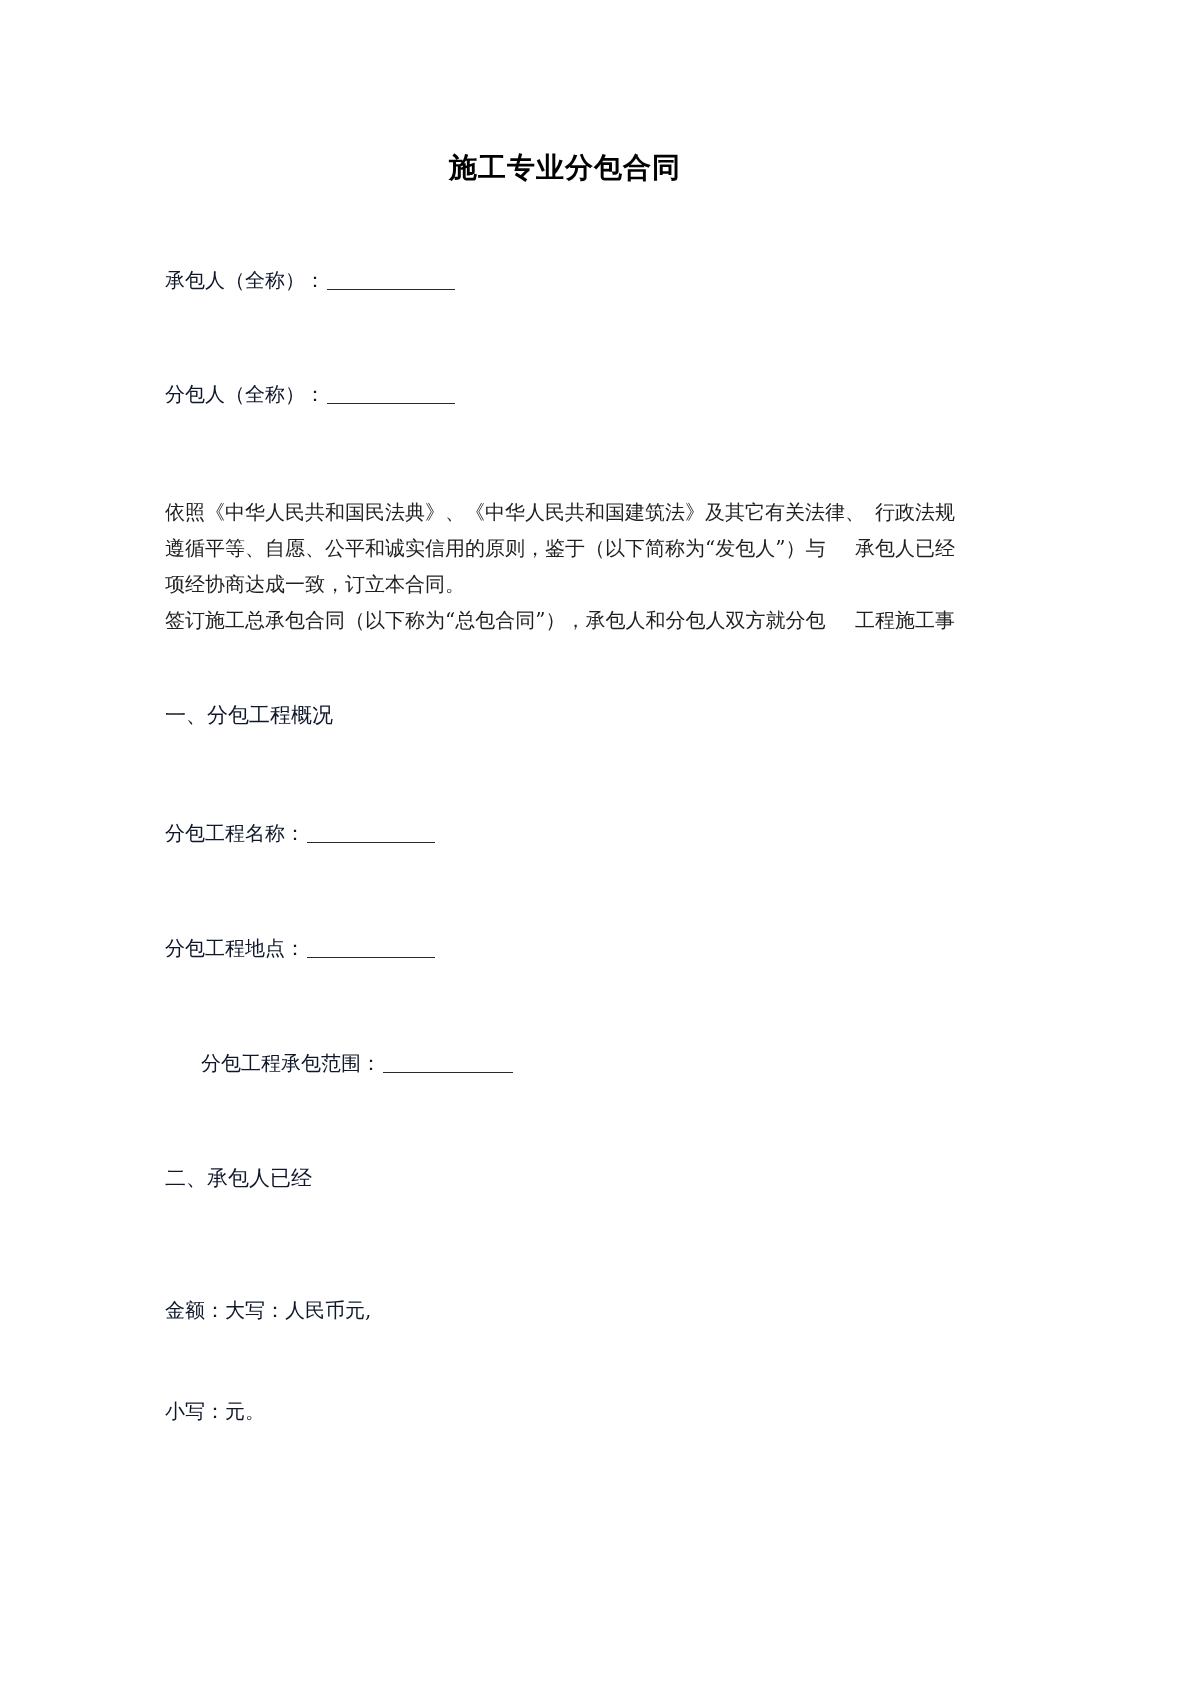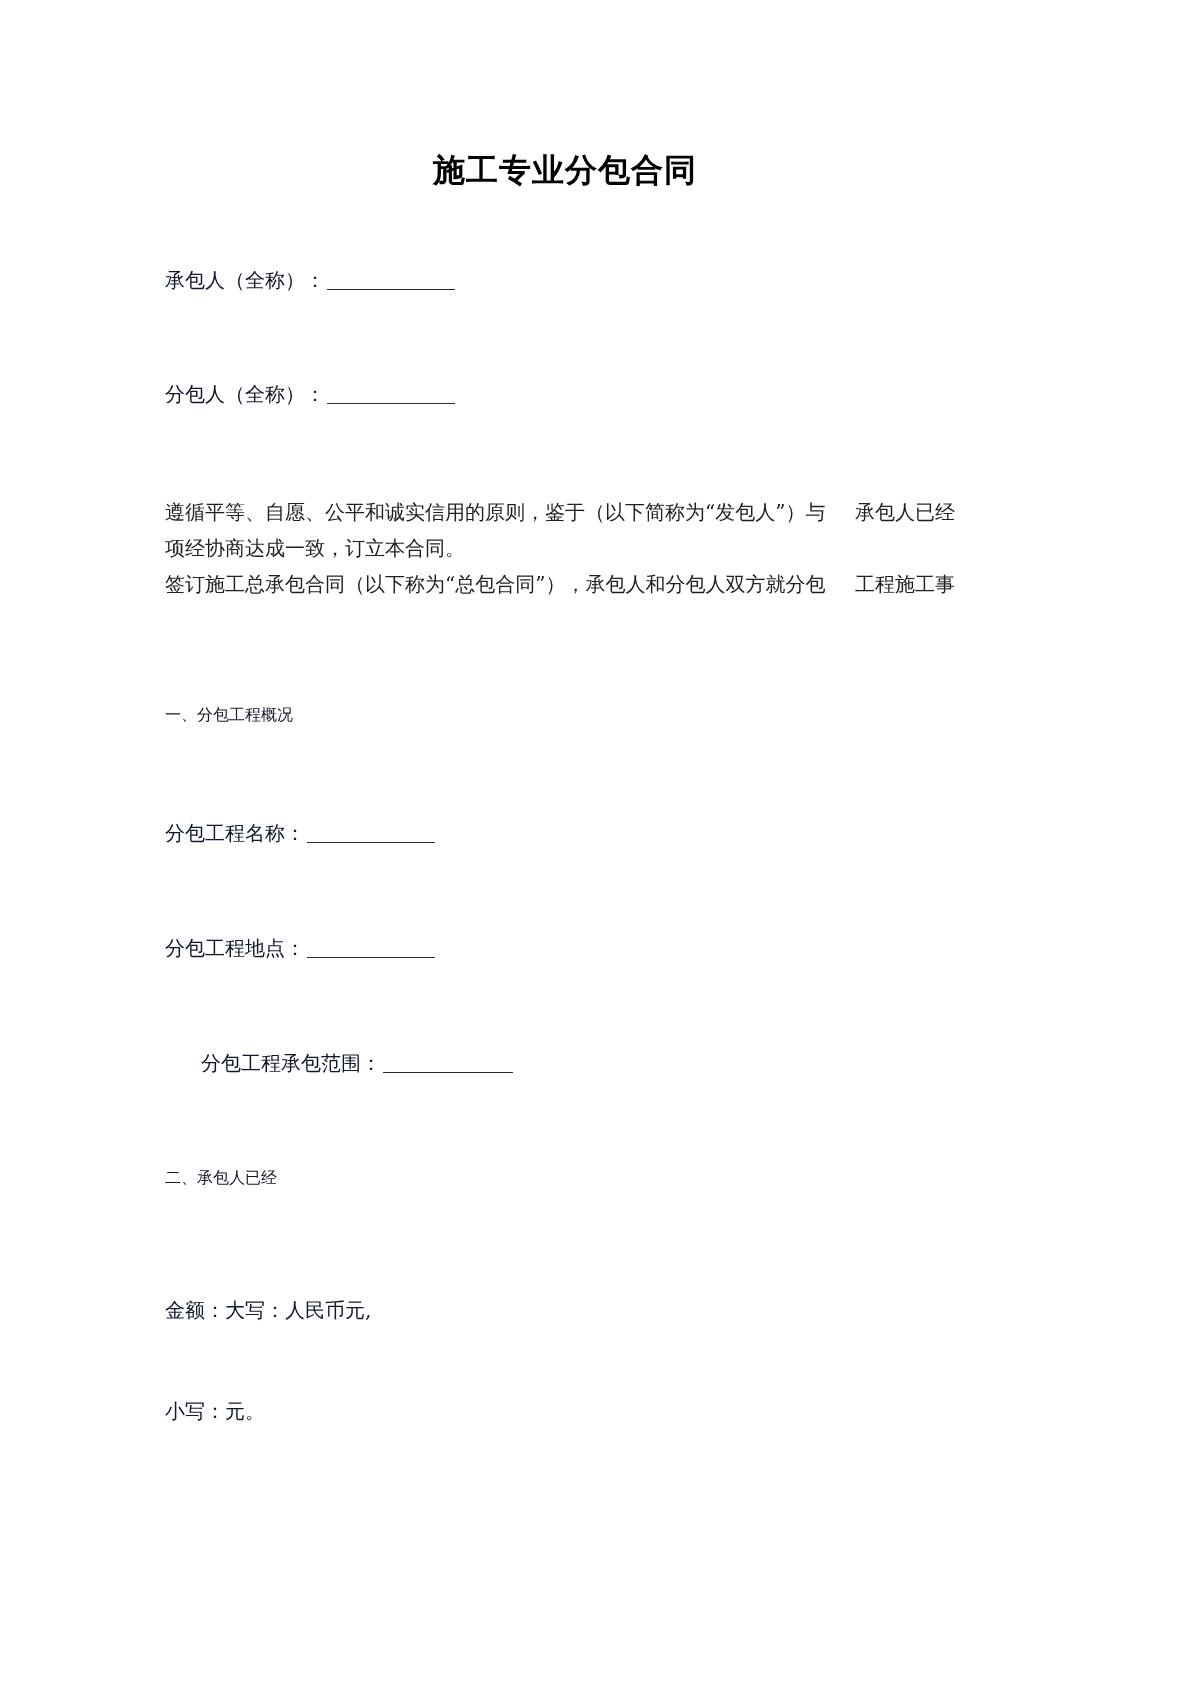--- a/index.html
+++ b/index.html
@@ -26,21 +26,21 @@
     width: 800px;
   }
 
   
   .doc-title {
     position: absolute;
     left: 0;
     top: 150px;
     width: 800px;
     text-align: center;
-    font-size: 32px;
+    font-size: 28px;
     font-weight: bold;
     letter-spacing: 1px;
     line-height: 1.25;
     color: #000000;
     font-family: "DejaVu Sans", "Liberation Sans", sans-serif;
   }
 
   
   .line {
     position: absolute;
@@ -87,40 +87,44 @@
   .para .pline.justify {
     display: flex;
     justify-content: space-between;
   }
 
   .para .pline.justify > span {
     display: inline-block;
   }
 
   .section-heading {
-    font-size: 16px;
+    font-size: 21px;
   }
 </style>
 </head>
 <body>
 
 <div class="page">
   <div class="doc-body">
 
     <div class="doc-title">施工专业分包合同</div>
 
     <div class="line" style="top:265px;">
       <span class="label">承包人（全称）：</span><span class="blank"></span>
     </div>
 
     <div class="line" style="top:379px;text-align:center;">
       <span class="label">分包人（全称）：</span><span class="blank"></span>
     </div>
 
     <div class="para">
+      <span class="pline justify">
+        <span>依照《中华人民共和国民法典》、《中华人民共和国建筑法》及其它有关法律、</span>
+        <span>行政法规</span>
+      </span>
       <span class="pline justify">
         <span>遵循平等、自愿、公平和诚实信用的原则，鉴于（以下简称为“发包人”）与</span>
         <span>承包人已经</span>
       </span>
       <span class="pline">项经协商达成一致，订立本合同。</span>
       <span class="pline justify">
         <span>签订施工总承包合同（以下称为“总包合同”），承包人和分包人双方就分包</span>
         <span>工程施工事</span>
       </span>
     </div>

